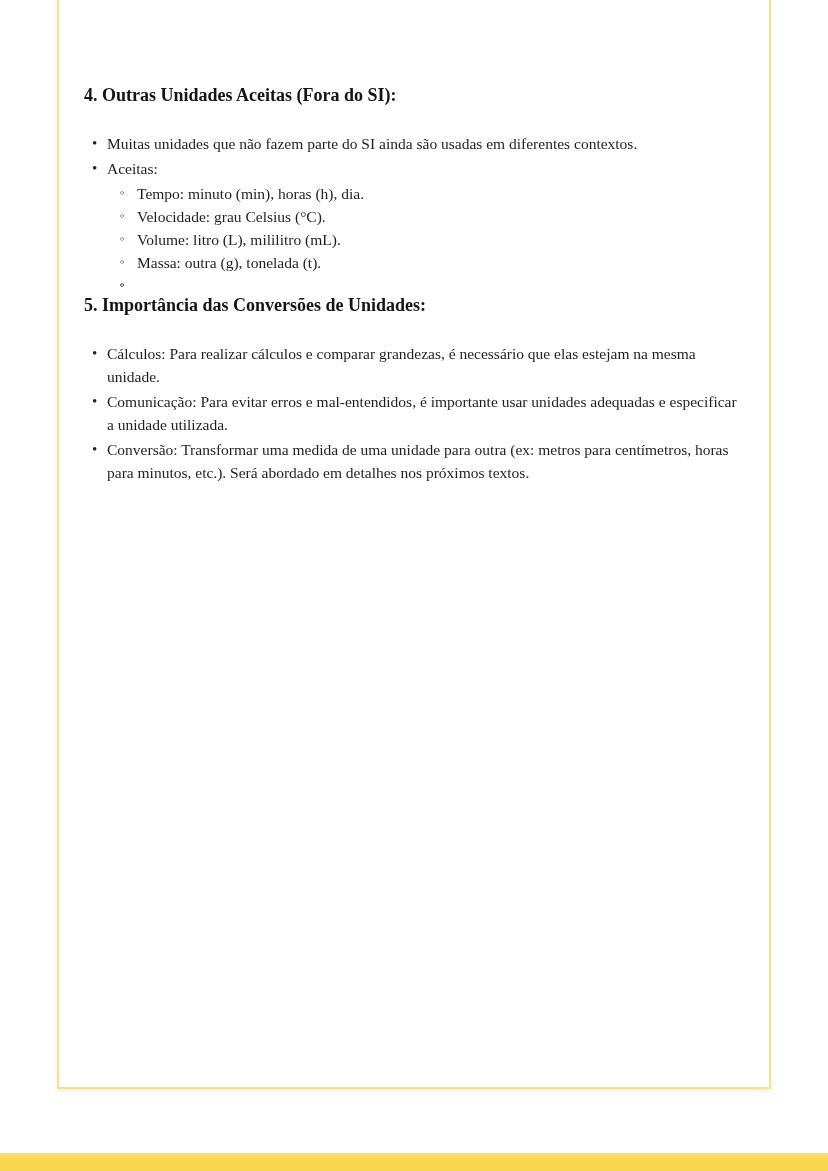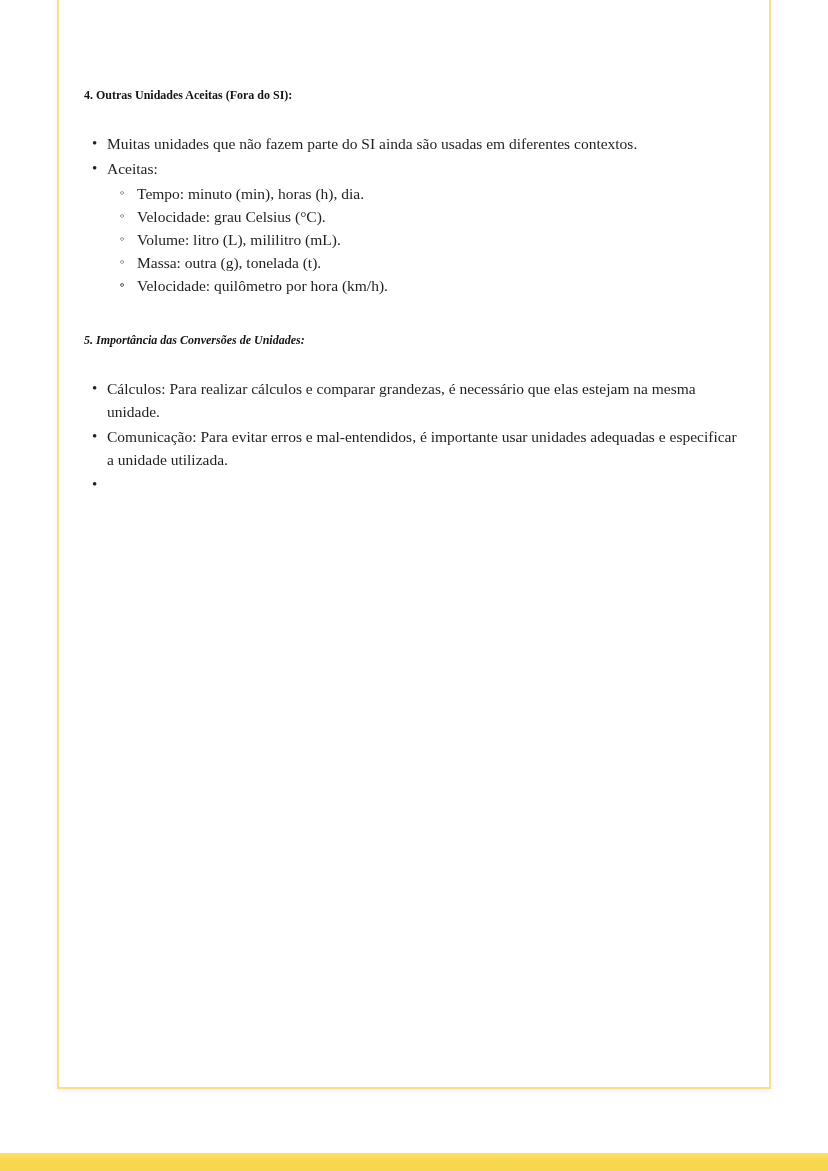--- a/index.html
+++ b/index.html
@@ -25,28 +25,27 @@
   }
   .page-content {
     box-sizing: border-box;
     padding: 95px 25px 0 25px;
     color: #1f1f1f;
     font-size: 15.5px;
     line-height: 23px;
   }
   .section-heading {
     margin: 0;
-    font-size: 12px;
+    font-size: 18px;
     line-height: 23px;
     font-weight: bold;
     color: #141414;
   }
   .section-heading.second {
-    margin-top: 32px;
-    font-style: italic;
+    margin-top: 20px;
   }
   ul.bullet-list {
     list-style: none;
     margin: 25px 0 0 0;
     padding: 0;
   }
   ul.bullet-list > li {
     position: relative;
     padding-left: 23px;
     margin: 0 0 2px 0;
@@ -113,40 +112,40 @@
             </li>
             <li>
               <span class="marker">◦</span>
               <span>Massa: outra (g), tonelada (t).</span>
             </li>
             <li>
               <span class="marker">◦</span>
             </li>
             <li>
               <span class="marker">◦</span>
-              <span>Velocidade: quilômetro por hora (km/h).</span>
             </li>
           </ul>
         </li>
       </ul>
     </section>
 
     <section>
       <h2 class="section-heading second">5. Importância das Conversões de Unidades:</h2>
       <ul class="bullet-list">
         <li>
           <span class="marker">•</span>
           <span>Cálculos: Para realizar cálculos e comparar grandezas, é necessário que elas estejam na mesma unidade.</span>
         </li>
         <li>
           <span class="marker">•</span>
           <span>Comunicação: Para evitar erros e mal-entendidos, é importante usar unidades adequadas e especificar a unidade utilizada.</span>
         </li>
         <li>
           <span class="marker">•</span>
+          <span>Conversão: Transformar uma medida de uma unidade para outra (ex: metros para centímetros, horas para minutos, etc.). Será abordado em detalhes nos próximos textos.</span>
         </li>
       </ul>
     </section>
 
   </div>
 </div>
 
 <div class="bottom-bar"></div>
 
 </body></html>

